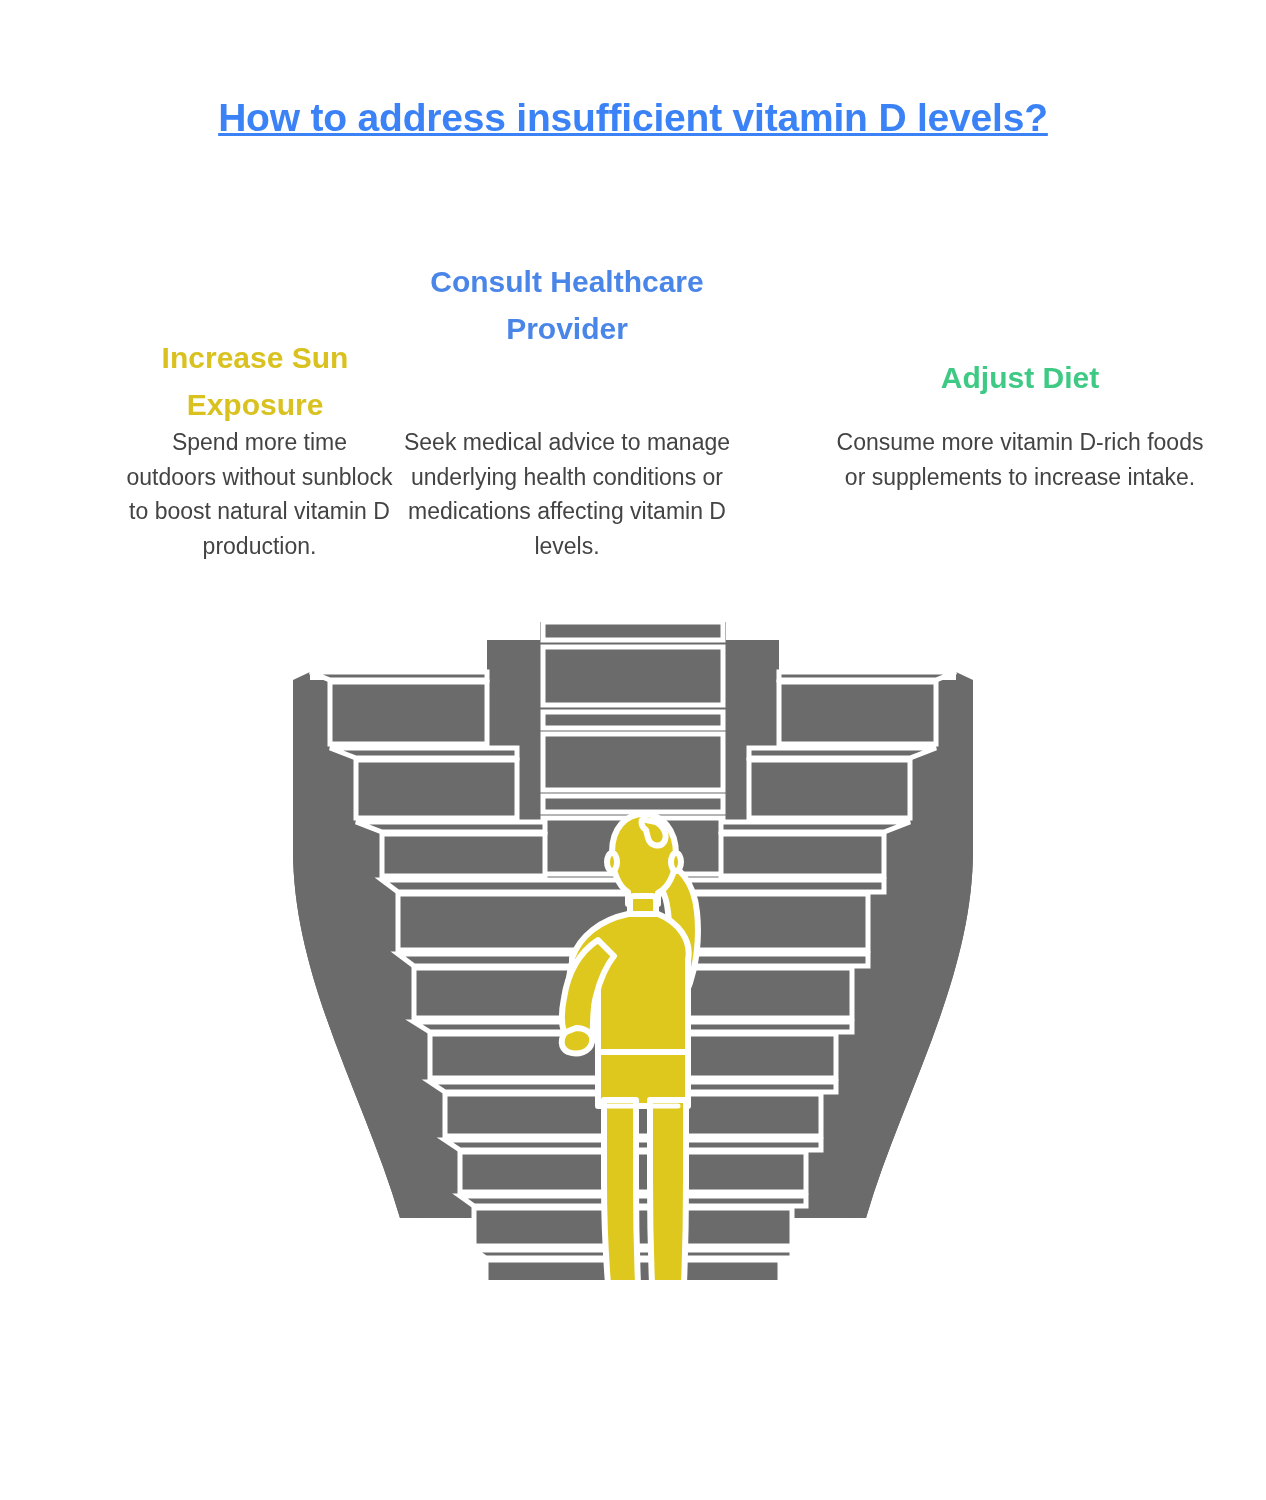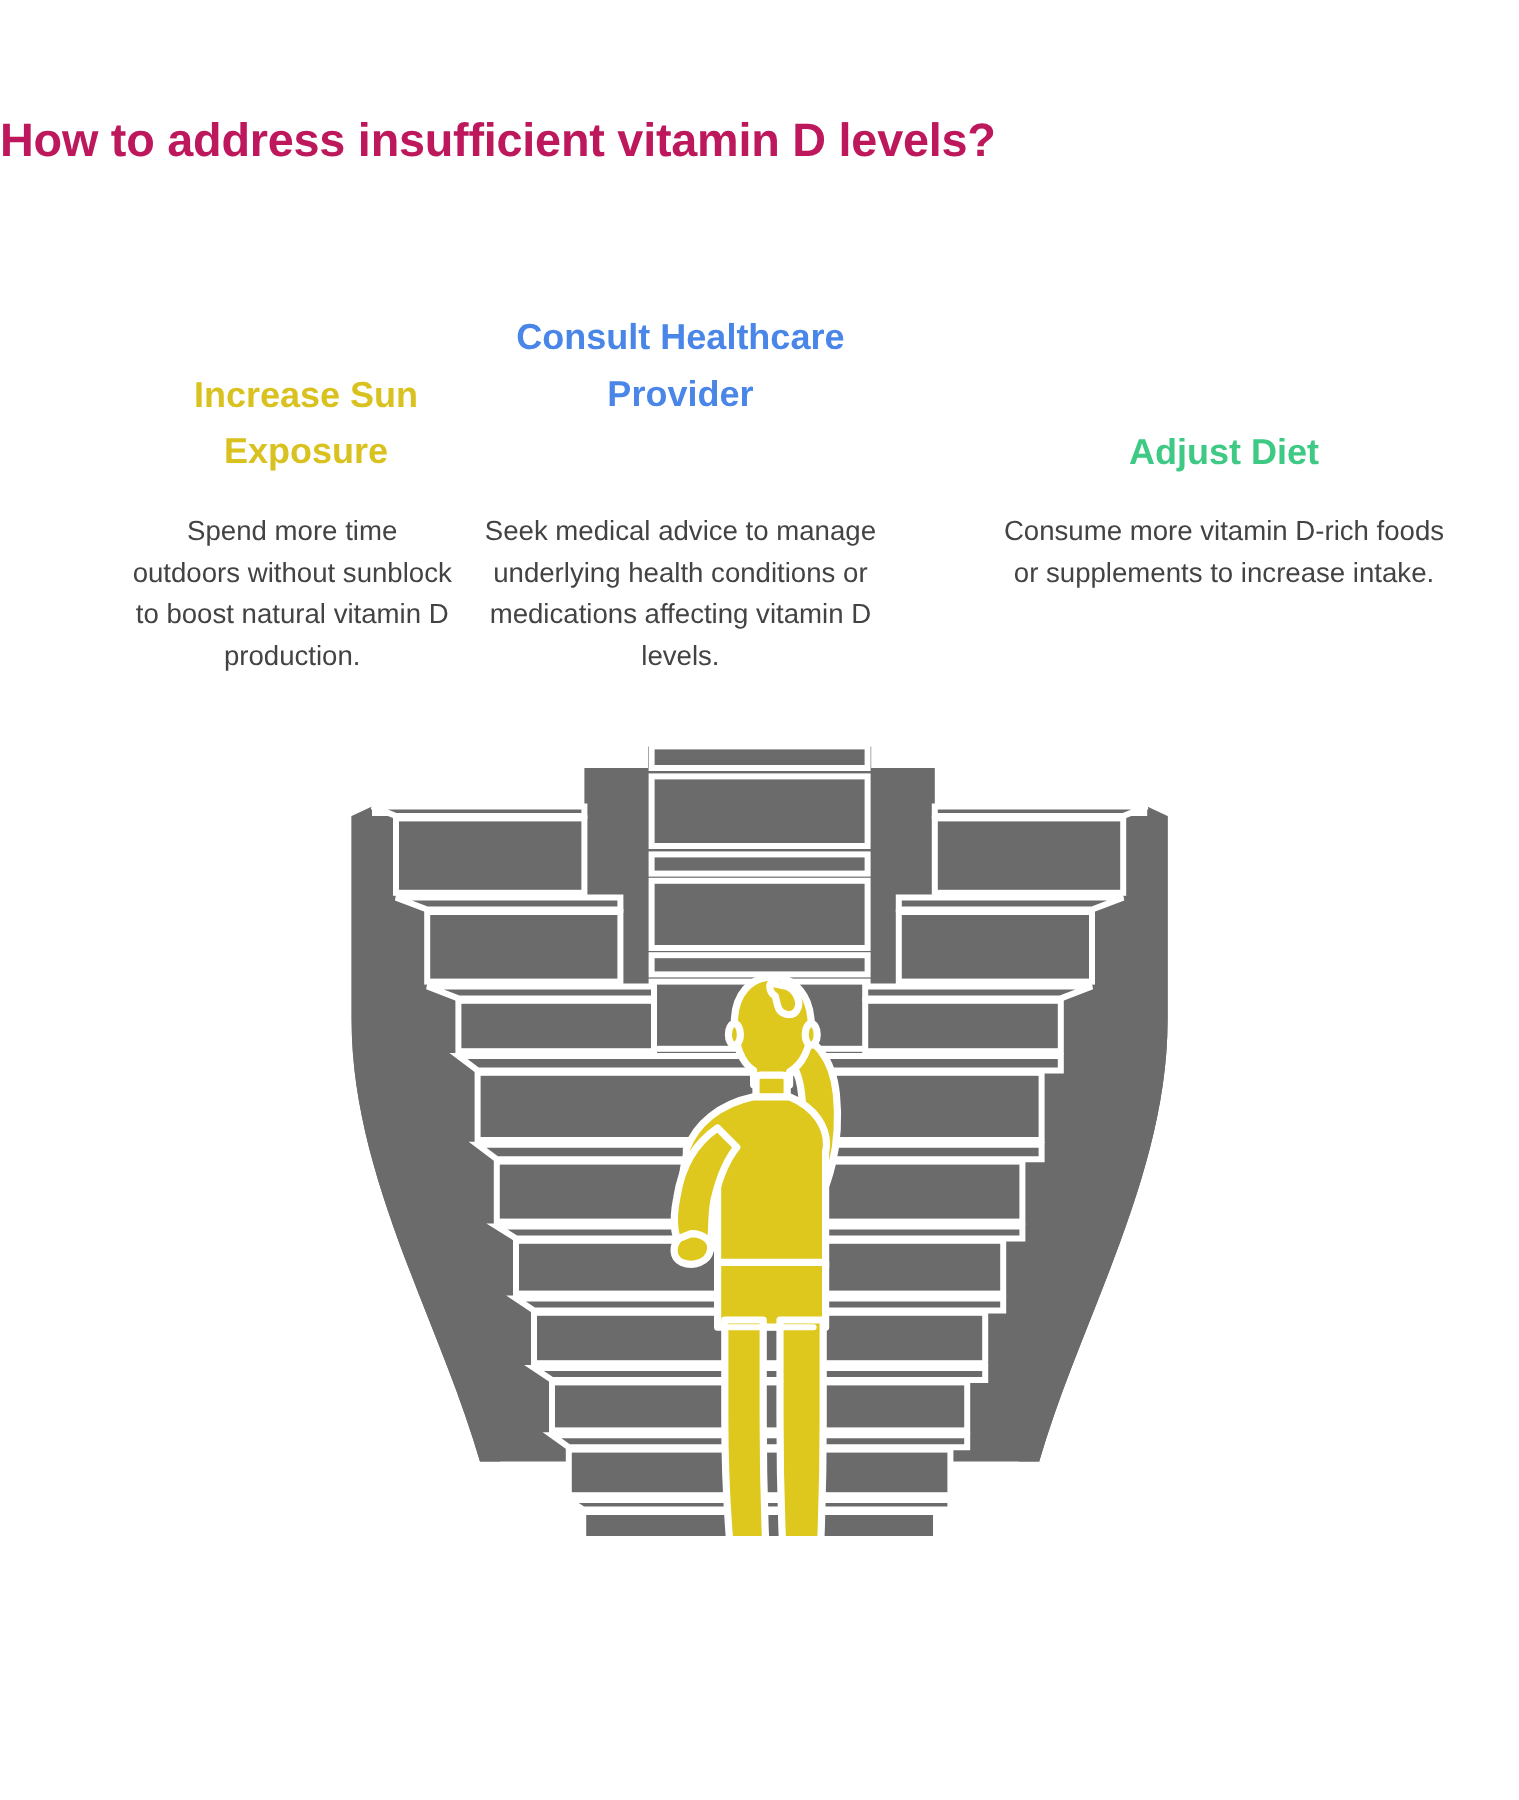--- a/index.html
+++ b/index.html
@@ -20,26 +20,27 @@
     width: 1266px;
     height: 1500px;
   }
 
   
   .title {
     position: absolute;
     left: 0;
     top: 96px;
     width: 1266px;
-    text-align: left;
+    text-align: center;
     font-size: 39px;
     font-weight: bold;
-    color: #be185d;
+    color: #3b82f6;
     letter-spacing: -0.2px;
     line-height: 1.15;
+    text-decoration: underline;
   }
 
   
   .columns {
     position: absolute;
     left: 0;
     top: 245px;
     width: 1266px;
     height: 370px;
     display: flex;
@@ -72,21 +73,21 @@
     text-align: center;
     font-size: 23px;
     line-height: 1.5;
     color: #434343;
     position: absolute;
     top: 180px;
     width: 100%;
     left: 0;
     box-sizing: border-box;
   }
-  .col-1 .col-body { padding: 0 12px 0 109px; width: 390px; }
+  .col-1 .col-body { padding: 0 12px 0 109px; width: 390px; margin-left: 16px; }
   .col-2 .col-body { padding: 0 14px; }
   .col-3 .col-body { padding: 0 76px 0 10px; width: 420px; }
 
   
   .illustration {
     position: absolute;
     left: 0;
     top: 600px;
     width: 1266px;
     height: 680px;
@@ -100,21 +101,21 @@
 </head>
 <body>
 
 <div id="page-root">
 
   <div class="title">How to address insufficient vitamin D levels?</div>
 
   <div class="columns">
 
     <div class="column col-1">
-      <div class="col-heading" style="color:#D9C220;">Increase Sun Exposure</div>
+      <div class="col-heading" style="color:#D9C220;margin-top:28px;">Increase Sun Exposure</div>
       <div class="col-body">Spend more time outdoors without sunblock to boost natural vitamin D production.</div>
     </div>
 
     <div class="column col-3">
       <div class="col-heading" style="color:#4A86E8;">Consult Healthcare Provider</div>
       <div class="col-body">Seek medical advice to manage underlying health conditions or medications affecting vitamin D levels.</div>
     </div>
 
     <div class="column col-2">
       <div class="col-heading" style="color:#3ECA84;">Adjust Diet</div>

